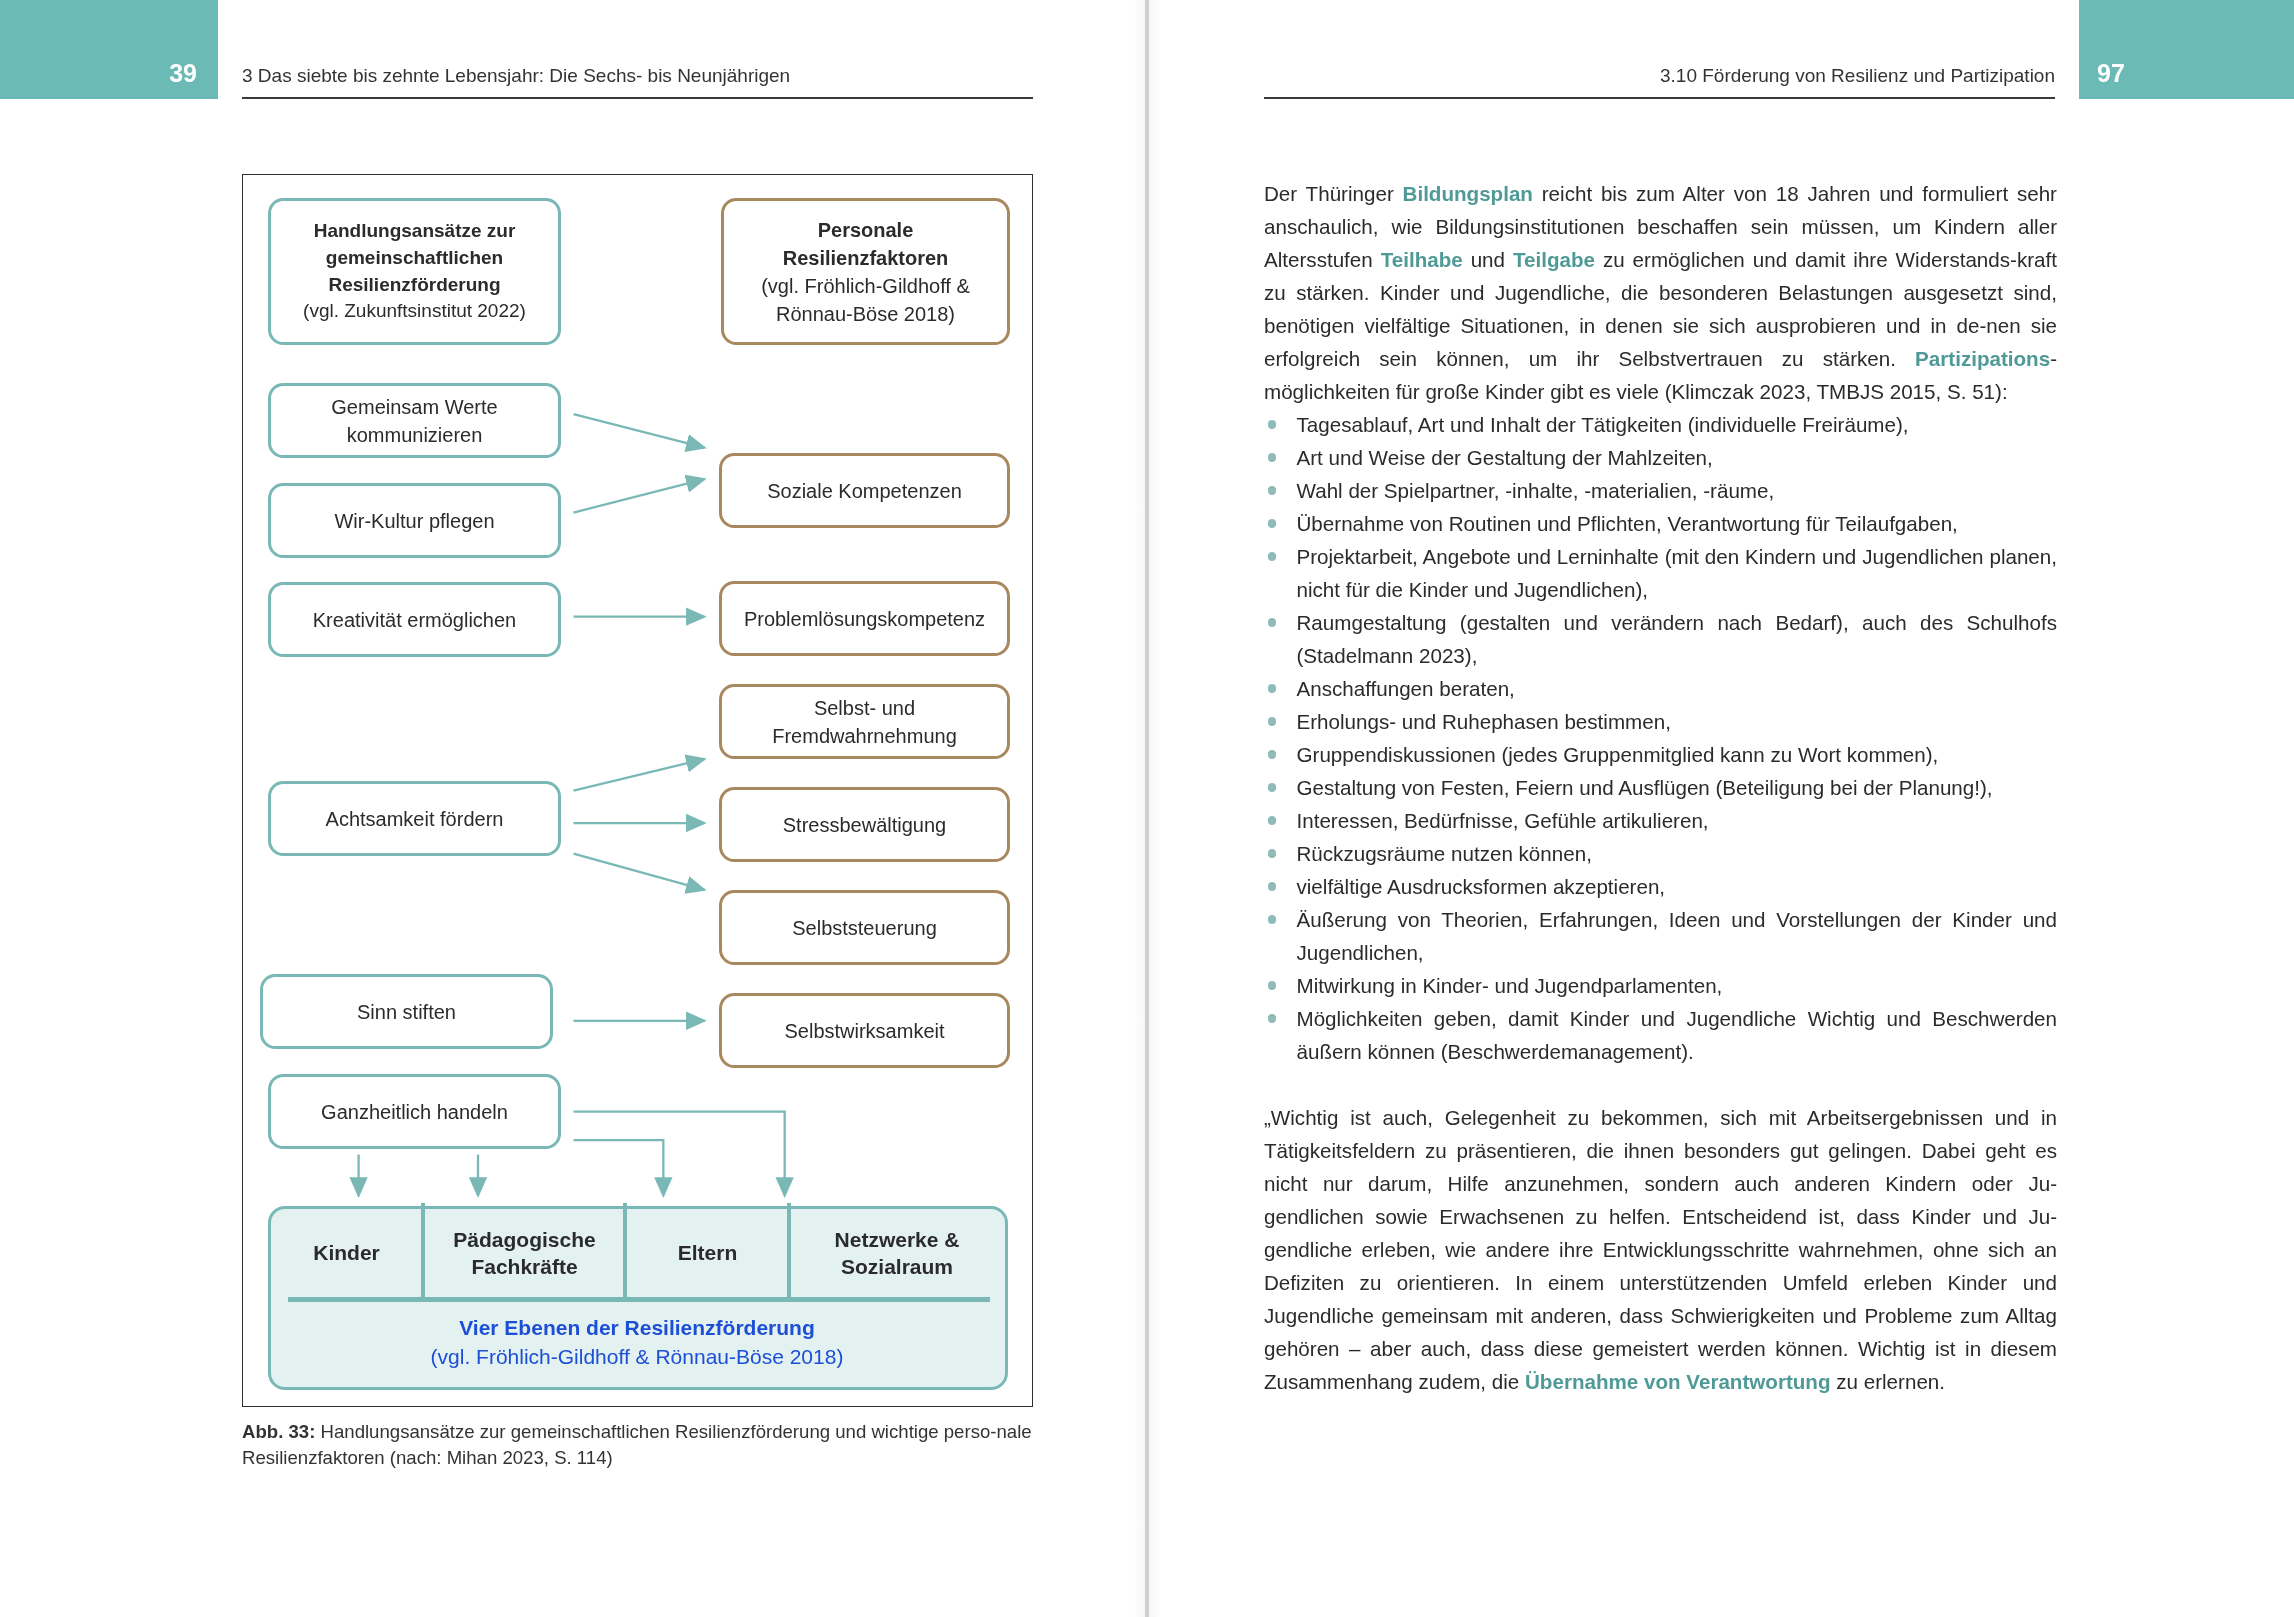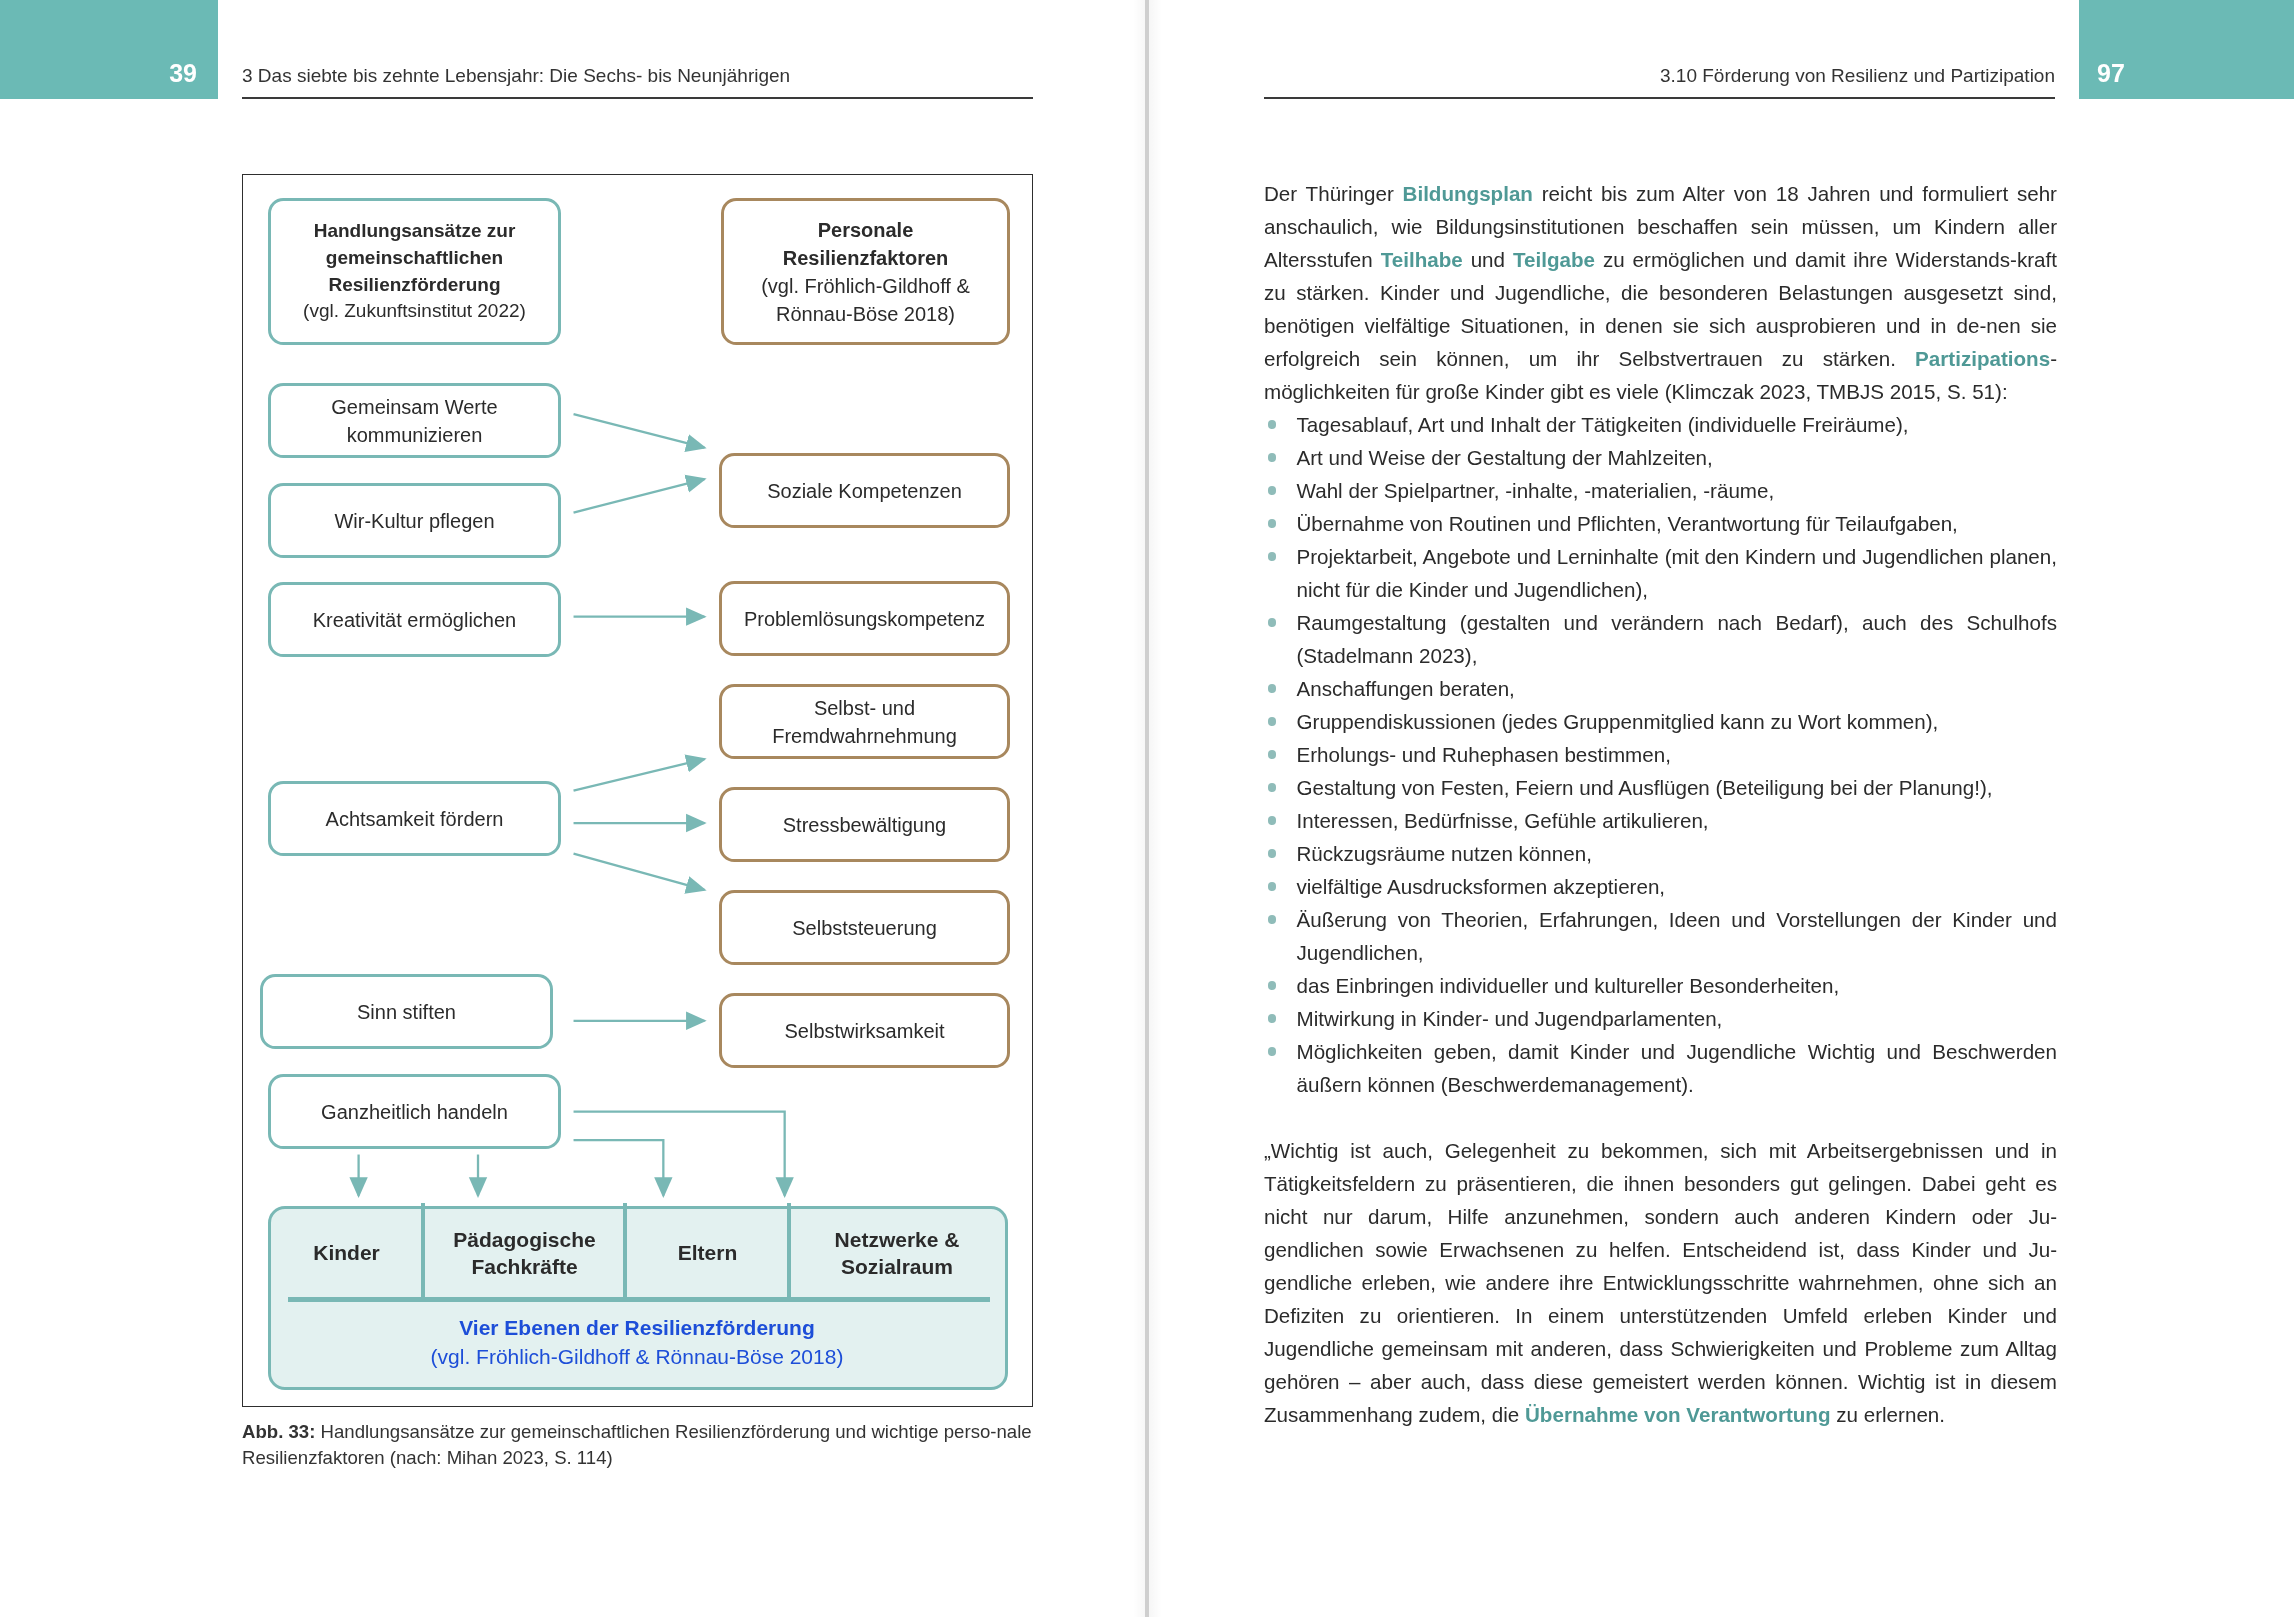--- a/index.html
+++ b/index.html
@@ -195,28 +195,27 @@
     <span>Der Thüringer </span><span class="hl">Bildungsplan</span><span> reicht bis zum Alter von 18 Jahren und formuliert sehr anschaulich, wie Bildungsinstitutionen beschaffen sein müssen, um Kindern aller Altersstufen </span><span class="hl">Teilhabe</span><span> und </span><span class="hl">Teilgabe</span><span> zu ermöglichen und damit ihre Widerstands-kraft zu stärken. Kinder und Jugendliche, die besonderen Belastungen ausgesetzt sind, benötigen vielfältige Situationen, in denen sie sich ausprobieren und in de-nen sie erfolgreich sein können, um ihr Selbstvertrauen zu stärken. </span><span class="hl">Partizipations</span><span>-möglichkeiten für große Kinder gibt es viele (Klimczak 2023, TMBJS 2015, S. 51):</span>
   </p>
   <ul class="bullets">
     <li>Tagesablauf, Art und Inhalt der Tätigkeiten (individuelle Freiräume),</li>
     <li>Art und Weise der Gestaltung der Mahlzeiten,</li>
     <li>Wahl der Spielpartner, -inhalte, -materialien, -räume,</li>
     <li>Übernahme von Routinen und Pflichten, Verantwortung für Teilaufgaben,</li>
     <li>Projektarbeit, Angebote und Lerninhalte (mit den Kindern und Jugendlichen planen, nicht für die Kinder und Jugendlichen),</li>
     <li>Raumgestaltung (gestalten und verändern nach Bedarf), auch des Schulhofs (Stadelmann 2023),</li>
     <li>Anschaffungen beraten,</li>
+    <li>Erholungs- und Ruhephasen bestimmen,</li>
     <li>Gruppendiskussionen (jedes Gruppenmitglied kann zu Wort kommen),</li>
-    <li>Erholungs- und Ruhephasen bestimmen,</li>
     <li>Gestaltung von Festen, Feiern und Ausflügen (Beteiligung bei der Planung!),</li>
     <li>Interessen, Bedürfnisse, Gefühle artikulieren,</li>
     <li>Rückzugsräume nutzen können,</li>
     <li>vielfältige Ausdrucksformen akzeptieren,</li>
     <li>Äußerung von Theorien, Erfahrungen, Ideen und Vorstellungen der Kinder und Jugendlichen,</li>
-    <li>das Einbringen individueller und kultureller Besonderheiten,</li>
     <li>Mitwirkung in Kinder- und Jugendparlamenten,</li>
     <li>Möglichkeiten geben, damit Kinder und Jugendliche Wichtig und Beschwerden äußern können (Beschwerdemanagement).</li>
   </ul>
   <p class="quote">
     <span>„Wichtig ist auch, Gelegenheit zu bekommen, sich mit Arbeitsergebnissen und in Tätigkeitsfeldern zu präsentieren, die ihnen besonders gut gelingen. Dabei geht es nicht nur darum, Hilfe anzunehmen, sondern auch anderen Kindern oder Ju-gendlichen sowie Erwachsenen zu helfen. Entscheidend ist, dass Kinder und Ju-gendliche erleben, wie andere ihre Entwicklungsschritte wahrnehmen, ohne sich an Defiziten zu orientieren. In einem unterstützenden Umfeld erleben Kinder und Jugendliche gemeinsam mit anderen, dass Schwierigkeiten und Probleme zum Alltag gehören – aber auch, dass diese gemeistert werden können. Wichtig ist in diesem Zusammenhang zudem, die </span><span class="hl">Übernahme von Verantwortung</span><span> zu erlernen.</span>
   </p>
 </div>
 
 
 </body></html>

